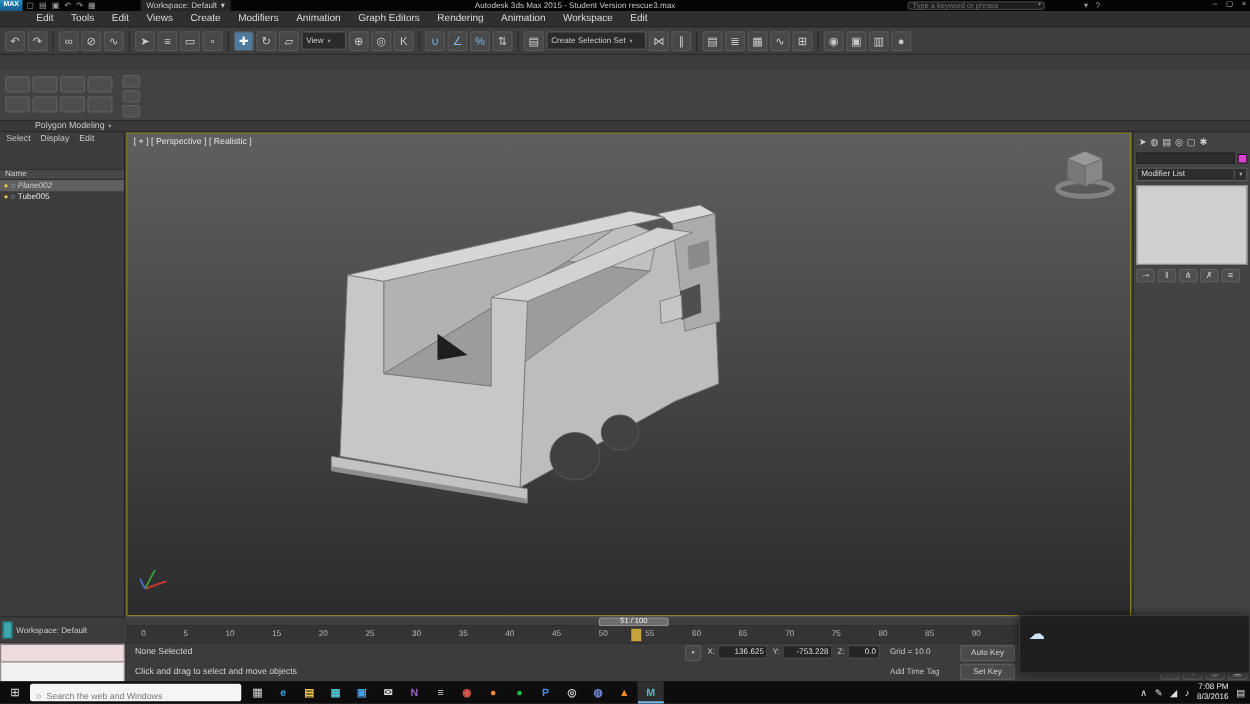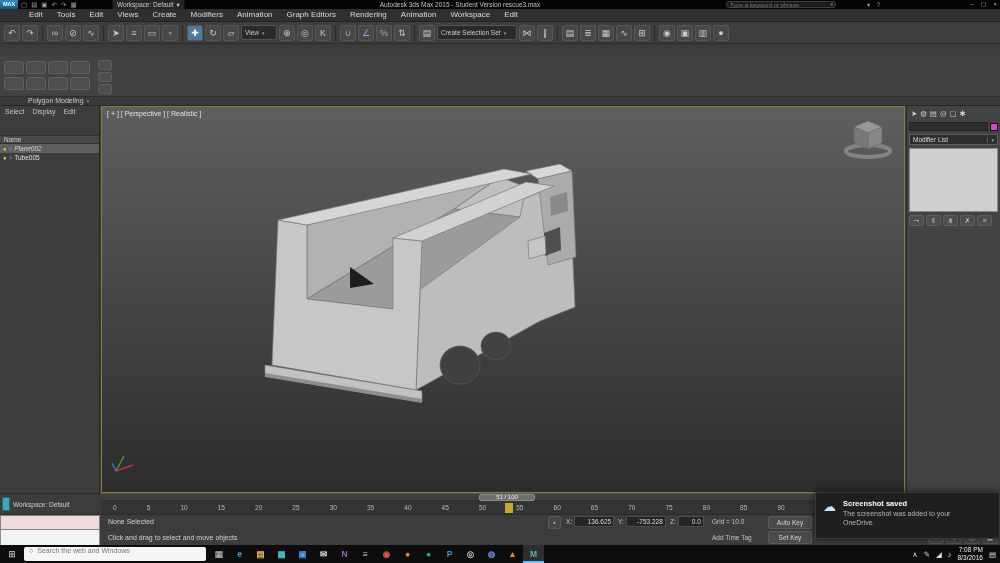--- a/index.html
+++ b/index.html
@@ -101,21 +101,21 @@
 
 
 #toast{position:absolute;left:815px;top:492px;width:185px;height:47px;background:#1f1f1f;border:1px solid #3a3a3a;box-shadow:0 0 8px rgba(0,0,0,.6);z-index:40;display:flex;gap:7px;padding:6px 7px;}
 #toast .cloud{font-size:13px;line-height:16px;color:#cfe4f7;}
 #toast-title{font-size:7.5px;font-weight:bold;color:#ffffff;}
 #toast-body{font-size:7px;color:#b5b5b5;margin-top:2px;line-height:8.5px;width:128px;}
 
 
 #taskbar{position:absolute;left:0;top:545px;width:100%;height:18px;background:#0d0d0d;display:flex;align-items:center;z-index:50;}
 #start-btn{width:24px;height:18px;font-size:9px;color:#dcdcdc;text-align:center;line-height:18px;}
-#tb-searchbox{width:182px;height:14px;background:#f5f5f5;border-radius:2px;display:flex;align-items:flex-start;gap:4px;padding:0 5px;margin-right:3px;}
+#tb-searchbox{width:169px;height:14px;background:#f5f5f5;border-radius:2px;display:flex;align-items:flex-end;gap:4px;padding:0 5px;margin-right:3px;}
 #tb-searchbox .circ{font-size:7px;color:#555;}
 #tb-searchbox input{flex:1;border:none;background:none;outline:none;font-size:7px;color:#555;font-family:inherit;}
 #taskview{width:20px;text-align:center;font-size:9px;color:#d5d5d5;}
 .app-icon{width:21px;height:18px;display:flex;align-items:center;justify-content:center;font-size:8.5px;font-weight:bold;flex:none;}
 .app-icon.sel{background:#2e2e2e;box-shadow:inset 0 -2px 0 #76b9ed;}
 #tray{margin-left:auto;display:flex;align-items:center;gap:6px;padding-right:4px;}
 .tray-icon{font-size:7.5px;color:#e0e0e0;}
 #clock{text-align:right;font-size:6.5px;color:#eeeeee;line-height:8px;}
 </style>
 </head>
@@ -392,24 +392,20 @@
         <span class="nav-btn">▭</span>
         <span class="nav-btn">⇔</span>
         <span class="nav-btn">↻</span>
         <span class="nav-btn">◎</span>
         <span class="nav-btn">▣</span>
       </div>
   </div>
 
   <div id="toast">
     <span class="cloud">☁</span>
-    <div>
-      <div id="toast-title">Screenshot saved</div>
-      <div id="toast-body">The screenshot was added to your OneDrive.</div>
-    </div>
   </div>
 
   <div id="taskbar">
     <div id="start-btn">⊞</div>
     <div id="tb-searchbox">
       <span class="circ">○</span>
       <input placeholder="Search the web and Windows" style="">
     </div>
     <div id="taskview">▦</div>
     <div style="display:flex;">

